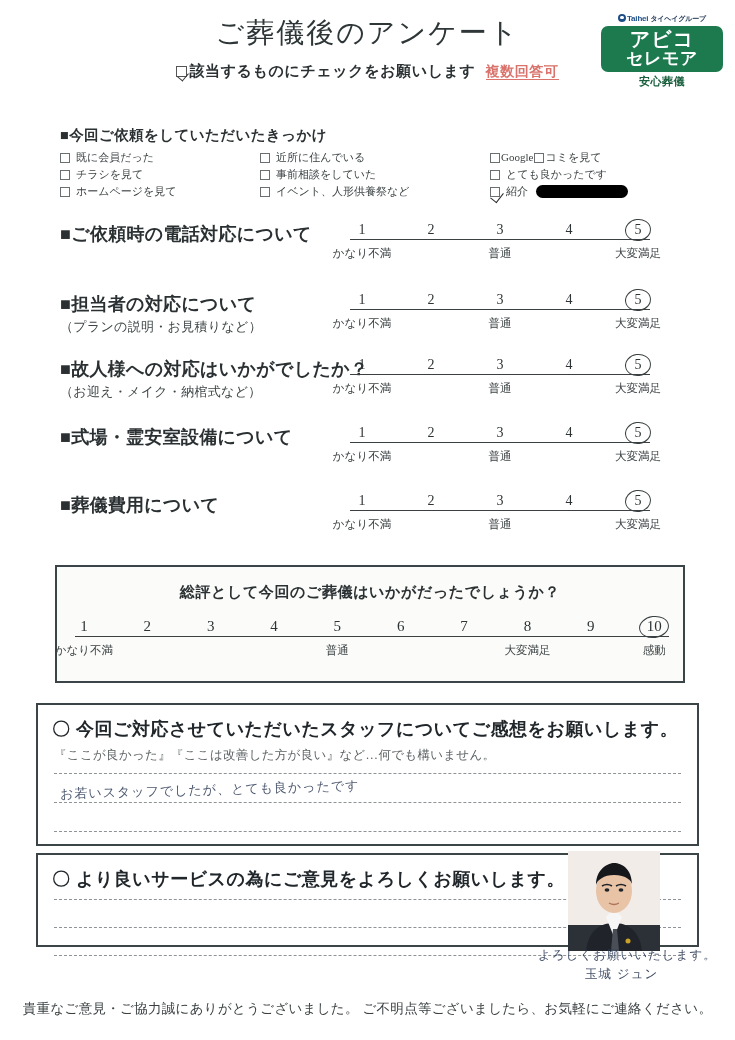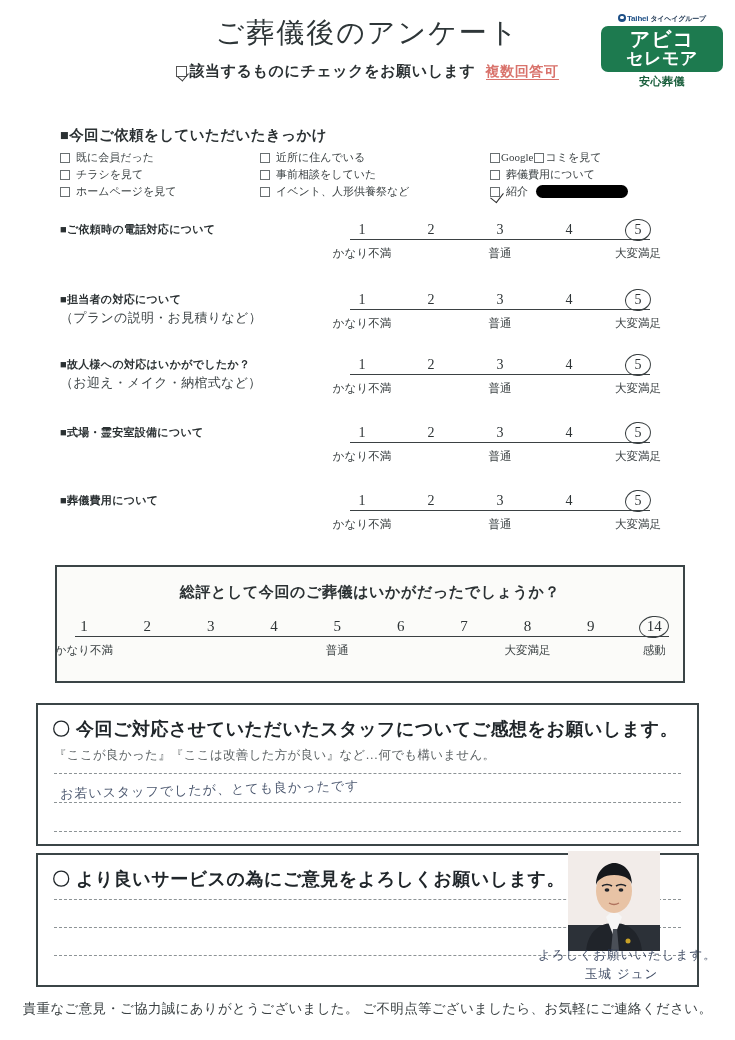--- a/index.html
+++ b/index.html
@@ -164,21 +164,21 @@
   .redact {
     display: inline-block;
     width: 92px; height: 13px;
     background: #000;
     border-radius: 7px;
     margin-left: 8px;
   }
 
   
   .q-row { position: absolute; width: 660px; left: 60px; }
-  .q-label { font-size: 11px; font-weight: bold; color: #2b3133; font-family:"Liberation Sans", sans-serif; letter-spacing:0.3px;}
+  .q-label { font-size: 18px; font-weight: bold; color: #2b3133; font-family:"Liberation Sans", sans-serif; letter-spacing:0.3px;}
   .q-sub { font-size: 13px; color: #3e4547; margin-top: 2px; letter-spacing: 0.3px; }
 
   .scale5 { position: absolute; left: 290px; top: 0px; width: 300px; }
   .scale-line {
     position: relative;
     height: 18px;
   }
   .scale-line .axis {
     position: absolute;
     left: 0; right: 0; bottom: 0;
@@ -231,21 +231,21 @@
   .scale10 { position: absolute; left: 18px; top: 52px; width: 594px; }
   .scale10 .tick { font-size: 15px; }
 
   
   .cmt-box {
     position: absolute;
     border: 2px solid #3b4547;
     background: #ffffff;
   }
   .cmt1 { left: 36px; top: 703px; width: 663px; height: 143px; }
-  .cmt2 { left: 36px; top: 853px; width: 663px; height: 134px; }
+  .cmt2 { left: 36px; top: 853px; width: 663px; height: 94px; }
   .cmt-head {
     font-size: 18px;
     font-weight: bold;
     color: #20262a;
     margin: 12px 0 0 14px;
     letter-spacing: 0.5px;
     font-family: "Liberation Sans", sans-serif;
   }
   .cmt-sub {
     font-size: 12.5px;
@@ -356,21 +356,21 @@
       </div>
       <div class="cb-col c3">
         <div class="cb-item">
             <span class="cb tight"></span>
             <span>Google</span>
             <span class="cb tight" style="margin-left:1px"></span>
             <span>コミを見て</span>
           </div>
         <div class="cb-item">
             <span class="cb"></span>
-            <span>葬儀費用について</span>
+            <span>とても良かったです</span>
           </div>
         <div class="cb-item">
             <span class="cb checked"></span>
             <span>紹介</span>
             <span class="redact"></span>
           </div>
       </div>
     </div>
   </div>
 
@@ -481,21 +481,21 @@
         <div class="axis"></div>
       <div class="tick" style="left: 1.5%;">1</div>
           <div class="tick" style="left: 12.1667%;">2</div>
           <div class="tick" style="left: 22.8333%;">3</div>
           <div class="tick" style="left: 33.5%;">4</div>
           <div class="tick" style="left: 44.1667%;">5</div>
           <div class="tick" style="left: 54.8333%;">6</div>
           <div class="tick" style="left: 65.5%;">7</div>
           <div class="tick" style="left: 76.1667%;">8</div>
           <div class="tick" style="left: 86.8333%;">9</div>
-          <div class="tick" style="left: 97.5%;">14</div>
+          <div class="tick" style="left: 97.5%;">10</div>
           <div class="circle-mark" style="left: 97.5%; width: 30px;"></div>
         </div>
       <div class="scale-caps" id="ov-caps">
           <div class="cap" style="left: 1.5%;">かなり不満</div>
           <div class="cap" style="left: 44.1667%;">普通</div>
           <div class="cap" style="left: 76.1667%;">大変満足</div>
           <div class="cap" style="left: 97.5%;">感動</div>
         </div>
     </div>
   </div>

